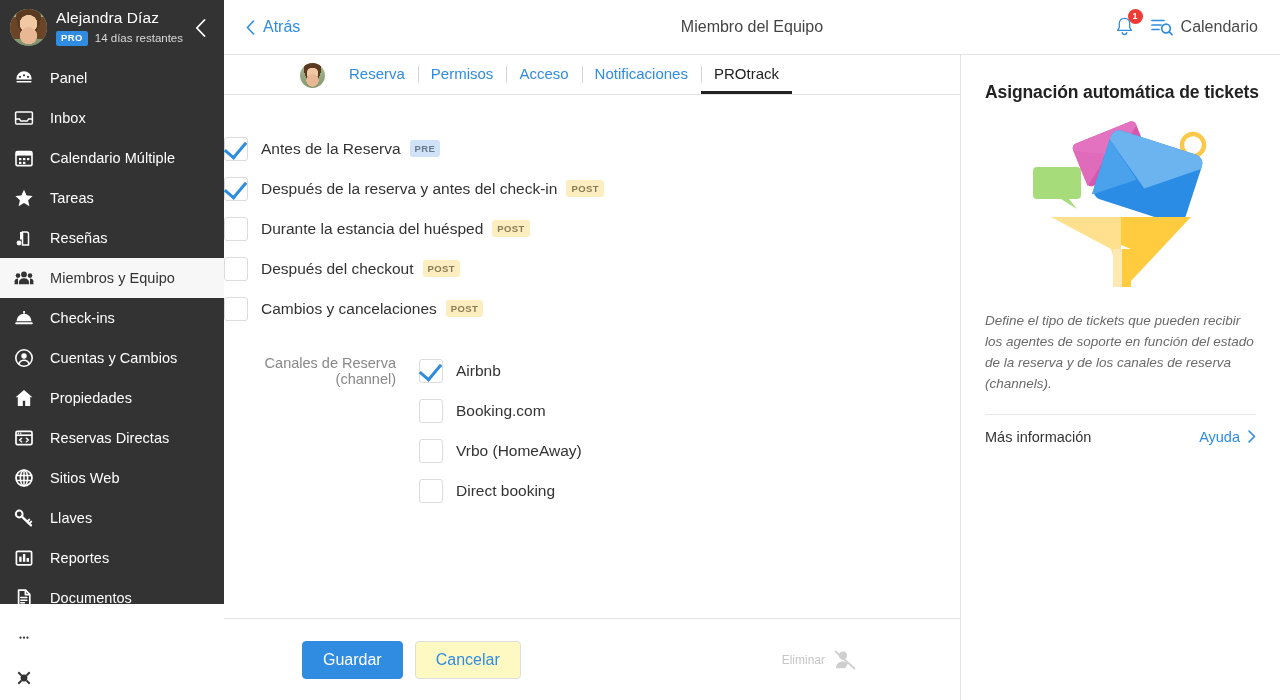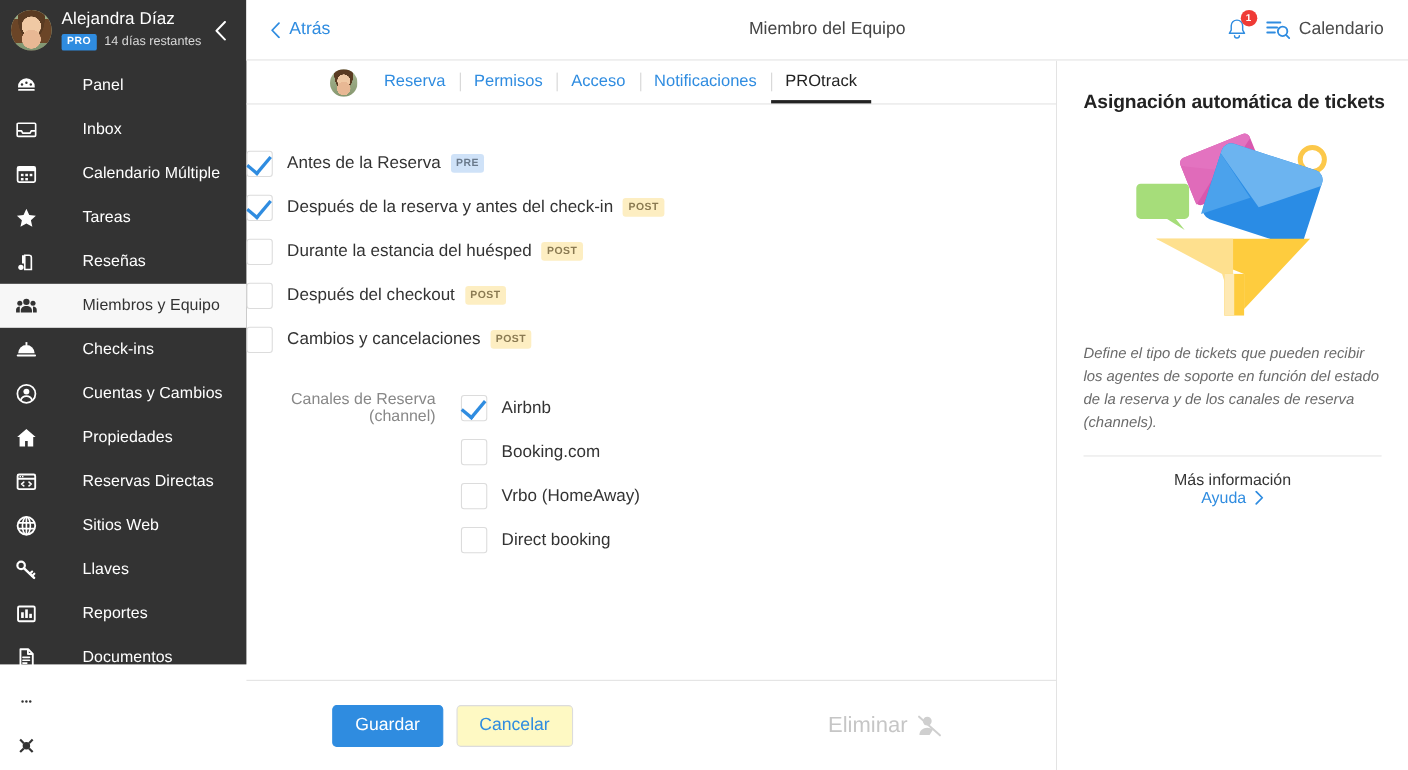--- a/index.html
+++ b/index.html
@@ -61,21 +61,20 @@
     cursor: pointer;
   }
   .nav { margin-top: 3px; }
   .nav-item {
     height: 40px;
     display: flex; align-items: center;
     padding-left: 14px;
     color: #ffffff;
     cursor: pointer;
     font-size: 14.5px;
-    gap: 25px;
   }
   .nav-item .ico {
     width: 28px; flex: 0 0 28px;
     display: flex; align-items: center; justify-content: flex-start;
     color: #ffffff;
   }
   .nav-item .lbl { margin-left: 8px; letter-spacing: .05px; }
   .nav-item.active {
     background: #f7f7f7; color: #333333;
   }
@@ -231,21 +230,21 @@
     padding: 0 20px; height: 38px;
     display: inline-flex; align-items: center; justify-content: center;
     cursor: pointer;
     font-family: inherit;
   }
   .btn-primary { background: #2f8ce0; color: #ffffff; border: 1px solid #2f8ce0; }
   .btn-secondary { background: #fef9c3; color: #2f8ce0; border: 1px solid #dcdcdc; margin-left: 12px; }
   .delete-area {
     margin-left: auto; margin-right: 80px;
     display: flex; align-items: center; gap: 9px;
-    color: #c6c6c6; font-size: 20px;
+    color: #c6c6c6; font-size: 12px;
     cursor: default;
   }
 
   
   .rightpanel {
     flex: 1 1 auto;
     padding: 27px 24px 0 24px;
     min-width: 0;
     background: #ffffff;
   }
@@ -257,21 +256,20 @@
   .rp-illus { display: flex; justify-content: center; margin-top: 14px; }
   .rp-desc {
     margin-top: 24px;
     font-size: 13.5px; font-style: italic; color: #6a6a6a;
     line-height: 1.55;
   }
   .rp-divider { border-top: 1px solid #e6e6e6; margin-top: 19px; }
   .rp-footer {
     display: flex; align-items: center; justify-content: space-between;
     padding-top: 14px;
-    flex-direction: column;
   }
   .rp-more { font-size: 14.5px; color: #333333; }
   .rp-help {
     font-size: 14.5px; color: #2f8ce0;
     display: flex; align-items: center; gap: 8px;
     cursor: pointer;
   }
 </style>
 </head>
 <body>

